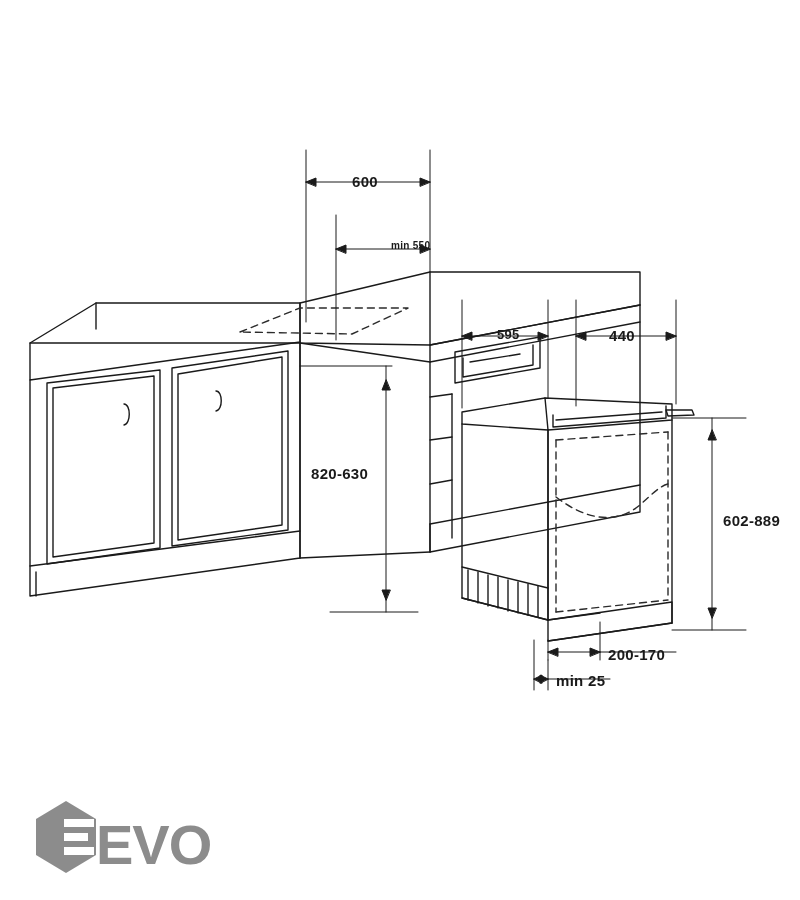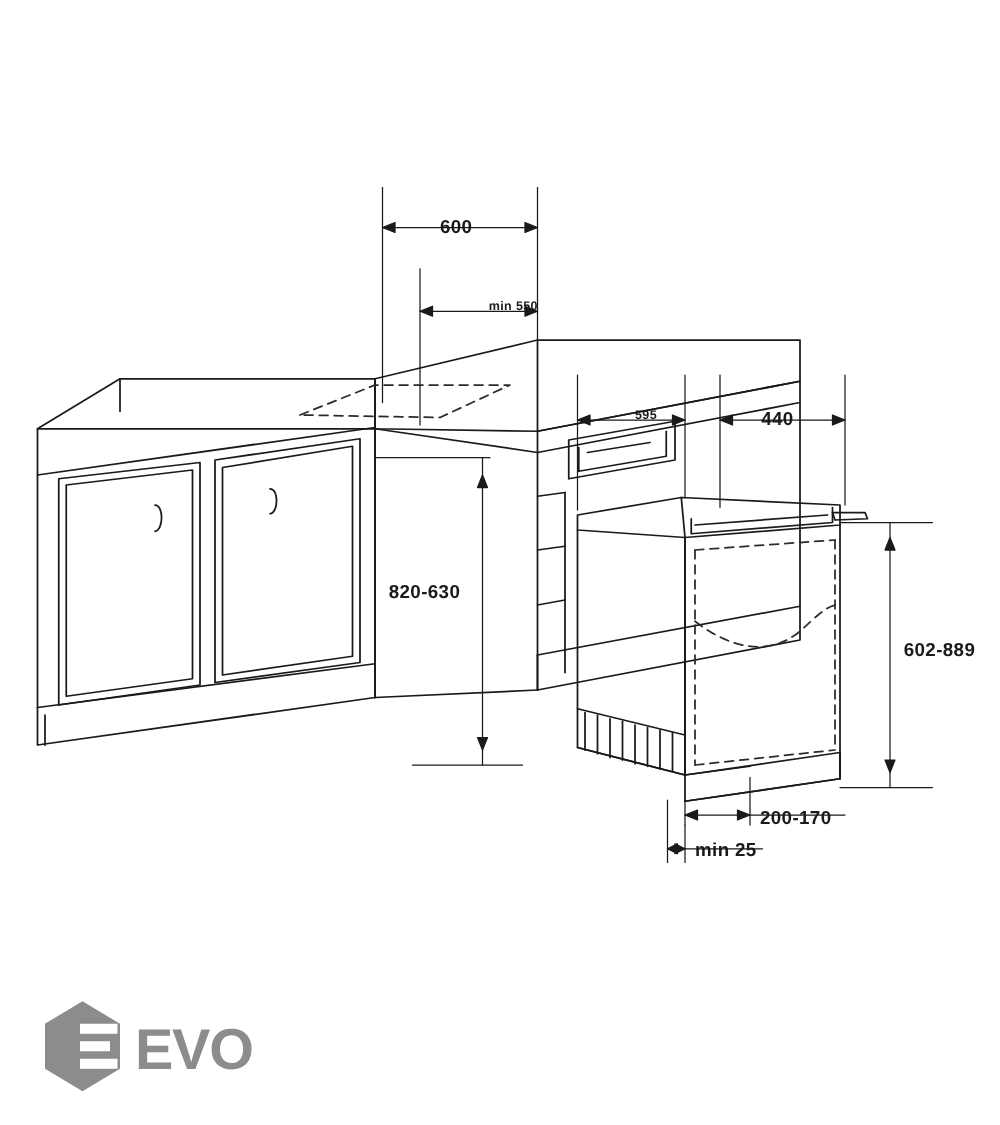--- a/index.html
+++ b/index.html
@@ -15,21 +15,21 @@
     font-family:"Liberation Sans", sans-serif;
     font-weight:bold;
     color:#1a1a1a;
     white-space:nowrap;
     letter-spacing:0.3px;
   }
   .logo-wrap{position:absolute;left:30px;top:795px;width:180px;height:90px;}
   .logo-text{
     position:absolute;left:96px;top:812px;
     font-family:"Liberation Sans", sans-serif;
-    font-weight:bold;font-size:46px;color:#8c8c8c;letter-spacing:-1px;padding-left:12px;
+    font-weight:bold;font-size:56px;color:#8c8c8c;letter-spacing:-1px;
   }
 </style>
 </head>
 <body>
 
 <div id="stage">
 
   <svg class="draw" viewBox="0 0 800 900">
     <g fill="none" stroke="#1a1a1a" stroke-width="1.4" stroke-linejoin="round" stroke-linecap="round">
 
@@ -176,21 +176,21 @@
         <path d="M548 679 l-8 -4 l0 8 Z" fill="#1a1a1a"></path>
         <path d="M548 679 L610 679"></path>
       </g>
     </g>
   </svg>
 
   <div class="dimlabel" style="left:352px;top:173px;font-size:15px;">600</div>
 
   <div class="dimlabel" style="left:367px;top:240px;font-size:10px;margin-left:24px;">min 550</div>
 
-  <div class="dimlabel" style="left:508px;top:327px;font-size:10px;">595</div>
+  <div class="dimlabel" style="left:497px;top:327px;font-size:13px;">595</div>
 
   <div class="dimlabel" style="left:609px;top:327px;font-size:15px;">440</div>
 
   <div class="dimlabel" style="left:311px;top:465px;font-size:15px;">820-630</div>
 
   <div class="dimlabel" style="left:723px;top:512px;font-size:15px;">602-889</div>
 
   <div class="dimlabel" style="left:608px;top:646px;font-size:15px;">200-170</div>
 
   <div class="dimlabel" style="left:556px;top:672px;font-size:15px;">min 25</div>

